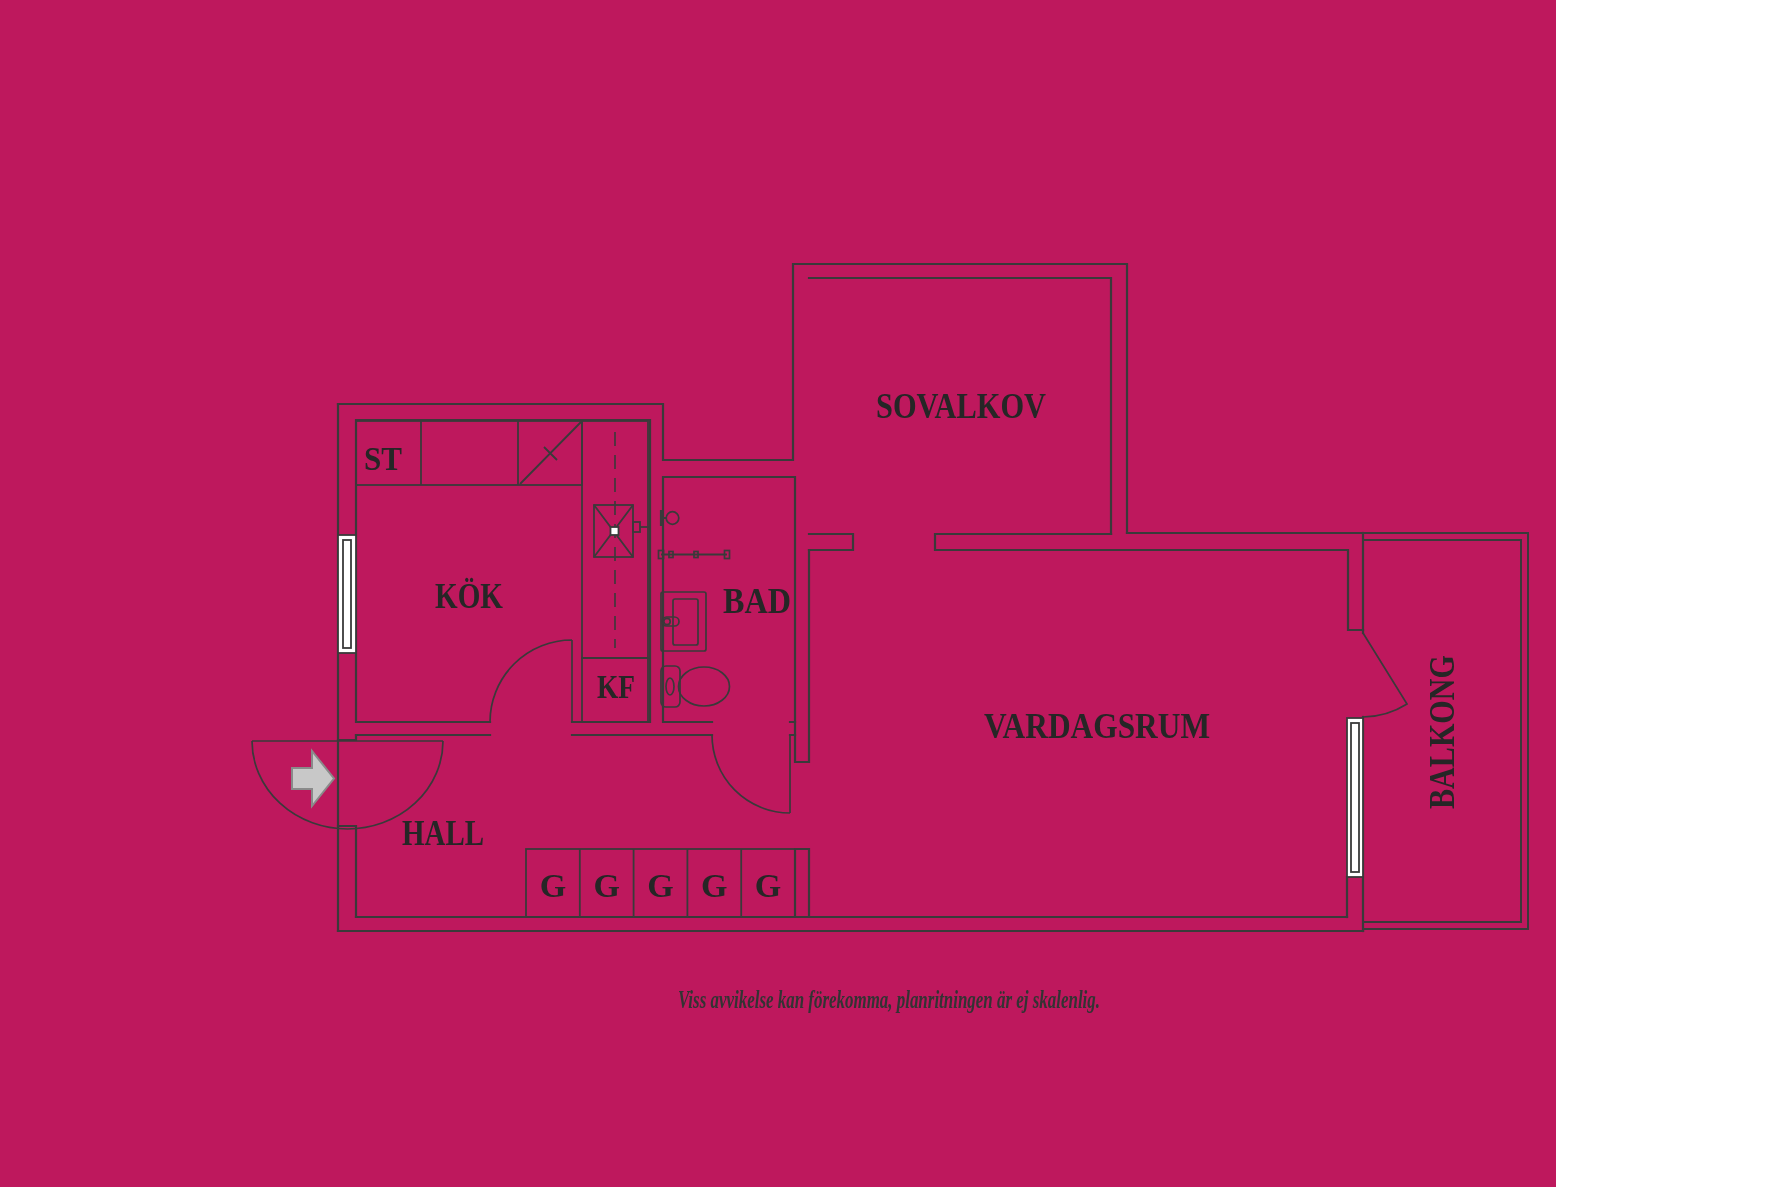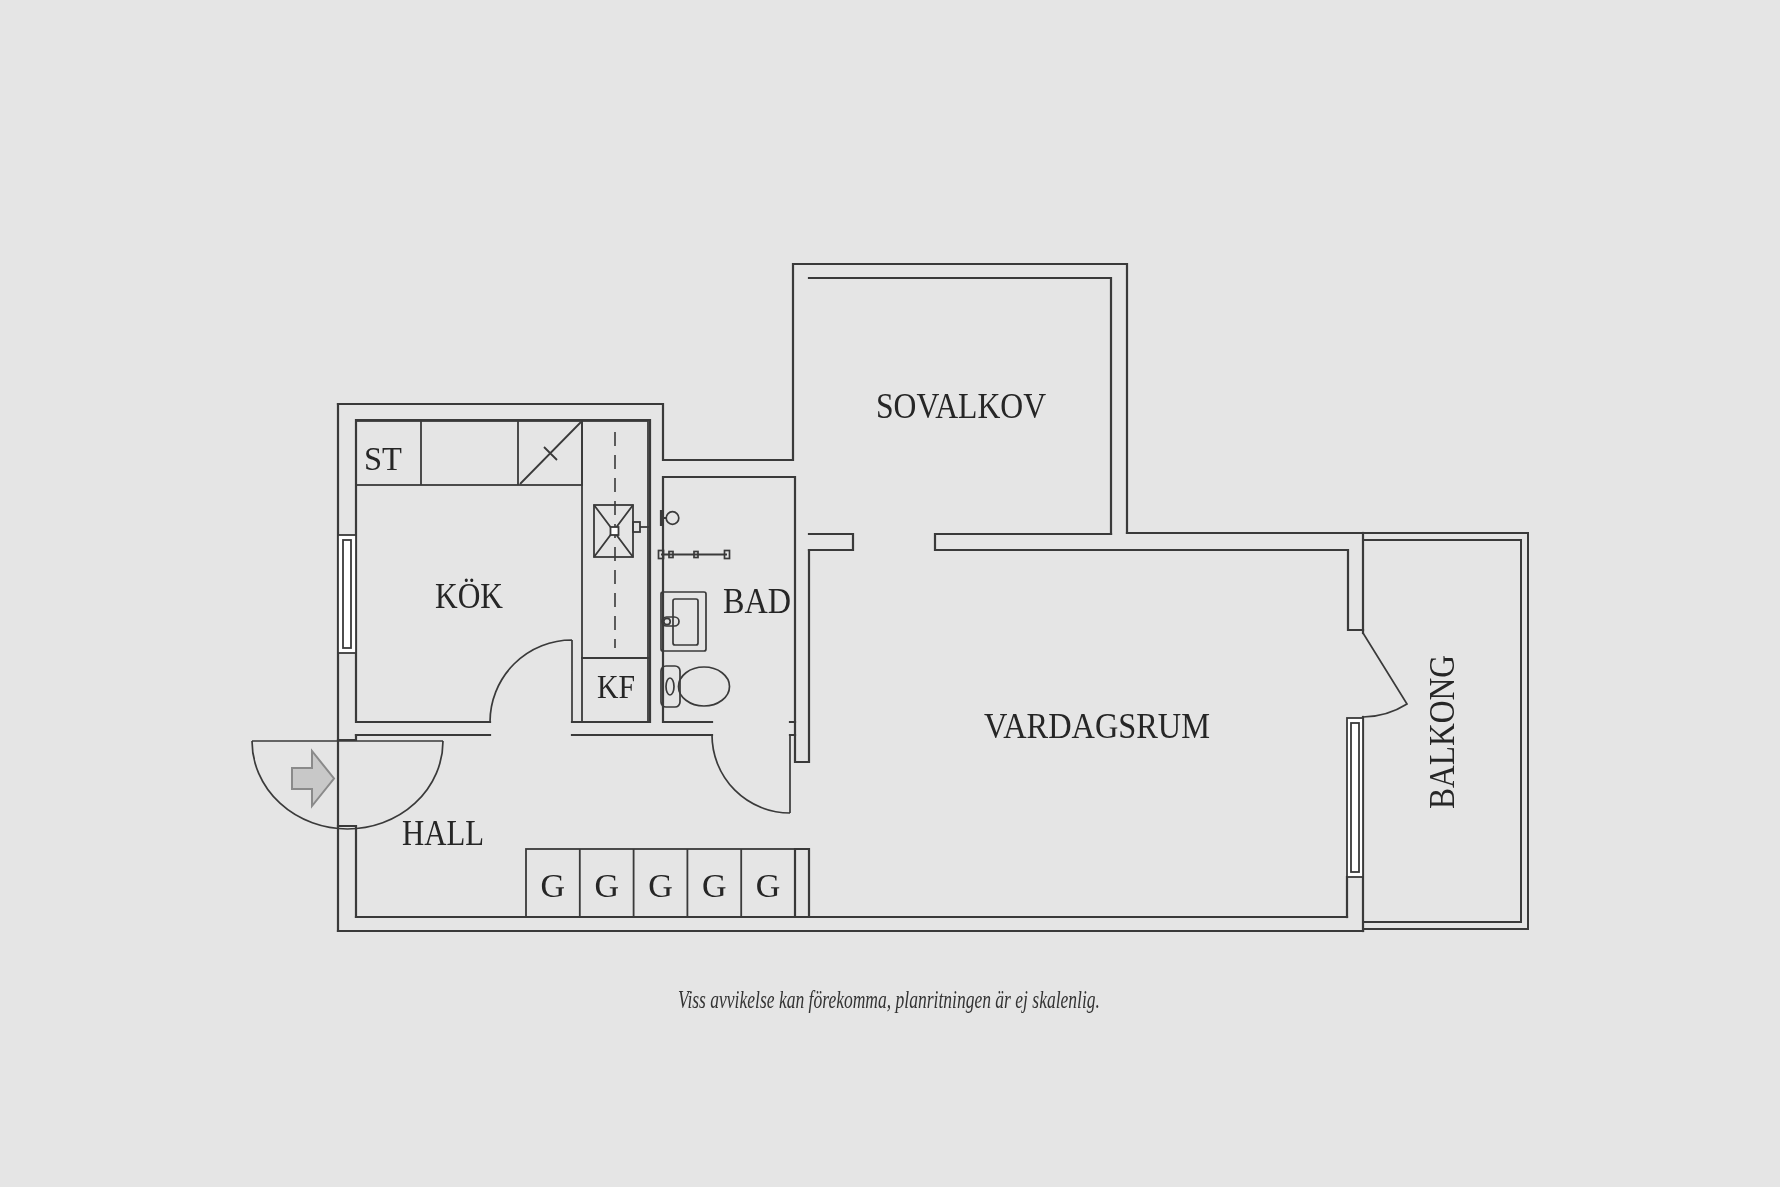--- a/index.html
+++ b/index.html
@@ -1,21 +1,22 @@
 <!DOCTYPE html>
 <html><head>
 <meta charset="utf-8">
 <style>
   html,body{margin:0;padding:0;background:#ffffff;}
   #canvas{
     position:relative;
-    width:1780px;height:1187px;
-    background:#e5e5e5;
+    width:1556px;height:1187px;
+    background:#be185d;
     font-family:"Liberation Serif","DejaVu Serif",serif;
     overflow:hidden;
+    font-weight:bold;
   }
   svg text{
     font-family:"Liberation Serif","DejaVu Serif",serif;
     fill:#262626;
   }
   .room-label{font-size:35px;}
   .small-label{font-size:34px;}
   .disclaimer{font-size:25px;font-style:italic;fill:#333333;}
 </style>
 </head>

